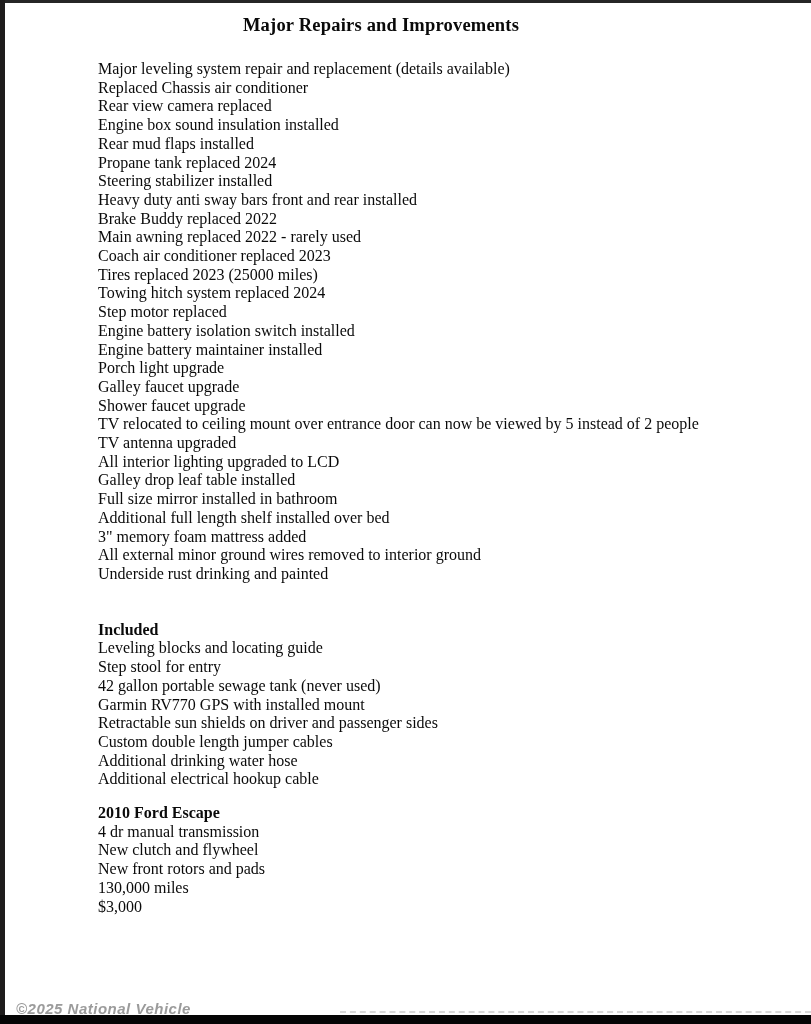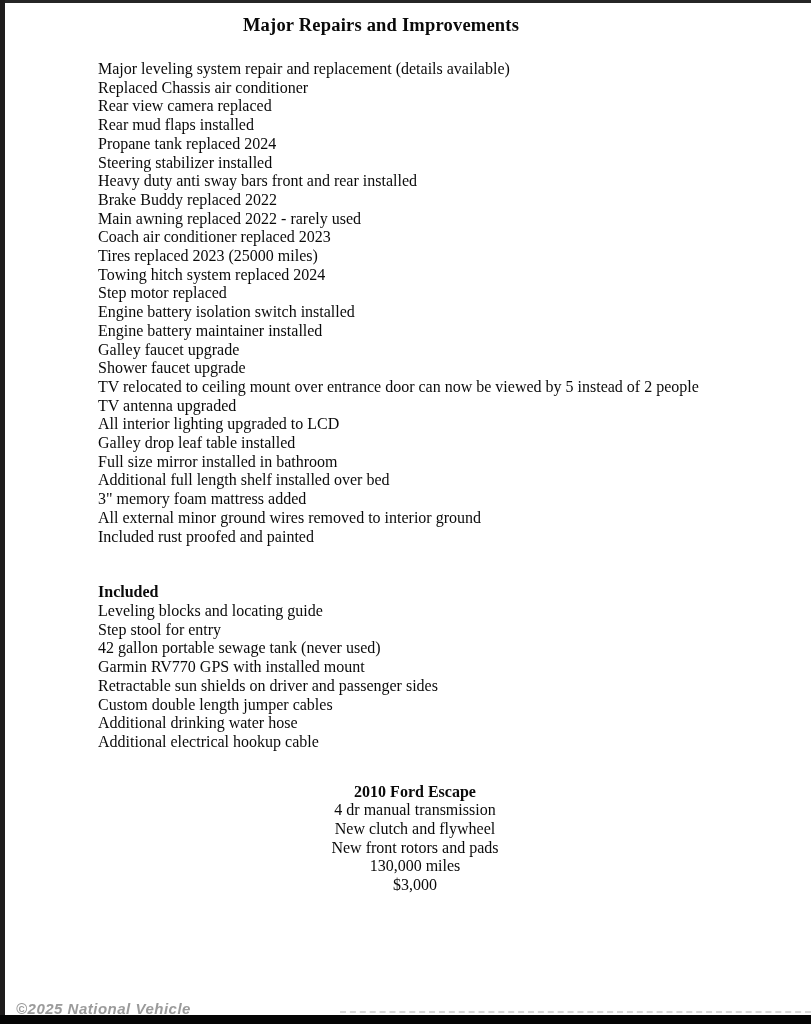--- a/index.html
+++ b/index.html
@@ -35,21 +35,21 @@
     letter-spacing: 0.2px;
   }
   section { padding-left: 98px; padding-right: 30px; }
   p {
     font-size: 16px;
     line-height: 18.7px;
     white-space: nowrap;
   }
   .heading { font-weight: bold; }
   .included-section { margin-top: 37px; }
-  .vehicle-section { margin-top: 31px; text-align: center; }
+  .vehicle-section { margin-top: 15px; }
   .watermark {
     position: absolute;
     left: 16px; top: 1000px;
     font-family: "Liberation Sans", sans-serif;
     font-size: 15px;
     font-weight: bold;
     font-style: italic;
     color: #9b9b9b;
     letter-spacing: 0.5px;
     white-space: nowrap;
@@ -76,43 +76,45 @@
 <div class="top-edge"></div>
 <div class="left-edge"></div>
 
 <main>
   <h1>Major Repairs and Improvements</h1>
 
   <section>
     <p>Major leveling system repair and replacement (details available)</p>
     <p>Replaced Chassis air conditioner</p>
     <p>Rear view camera replaced</p>
+    <p>Engine box sound insulation installed</p>
     <p>Rear mud flaps installed</p>
     <p>Propane tank replaced 2024</p>
     <p>Steering stabilizer installed</p>
     <p>Heavy duty anti sway bars front and rear installed</p>
     <p>Brake Buddy replaced 2022</p>
     <p>Main awning replaced 2022 - rarely used</p>
     <p>Coach air conditioner replaced 2023</p>
     <p>Tires replaced 2023 (25000 miles)</p>
     <p>Towing hitch system replaced 2024</p>
     <p>Step motor replaced</p>
     <p>Engine battery isolation switch installed</p>
     <p>Engine battery maintainer installed</p>
+    <p>Porch light upgrade</p>
     <p>Galley faucet upgrade</p>
     <p>Shower faucet upgrade</p>
     <p>TV relocated to ceiling mount over entrance door can now be viewed by 5 instead of 2 people</p>
     <p>TV antenna upgraded</p>
     <p>All interior lighting upgraded to LCD</p>
     <p>Galley drop leaf table installed</p>
     <p>Full size mirror installed in bathroom</p>
     <p>Additional full length shelf installed over bed</p>
     <p>3" memory foam mattress added</p>
     <p>All external minor ground wires removed to interior ground</p>
-    <p>Included rust proofed and painted</p>
+    <p>Underside rust drinking and painted</p>
   </section>
 
   <section class="included-section">
     <p class="heading">Included</p>
     <p>Leveling blocks and locating guide</p>
     <p>Step stool for entry</p>
     <p>42 gallon portable sewage tank (never used)</p>
     <p>Garmin RV770 GPS with installed mount</p>
     <p>Retractable sun shields on driver and passenger sides</p>
     <p>Custom double length jumper cables</p>

